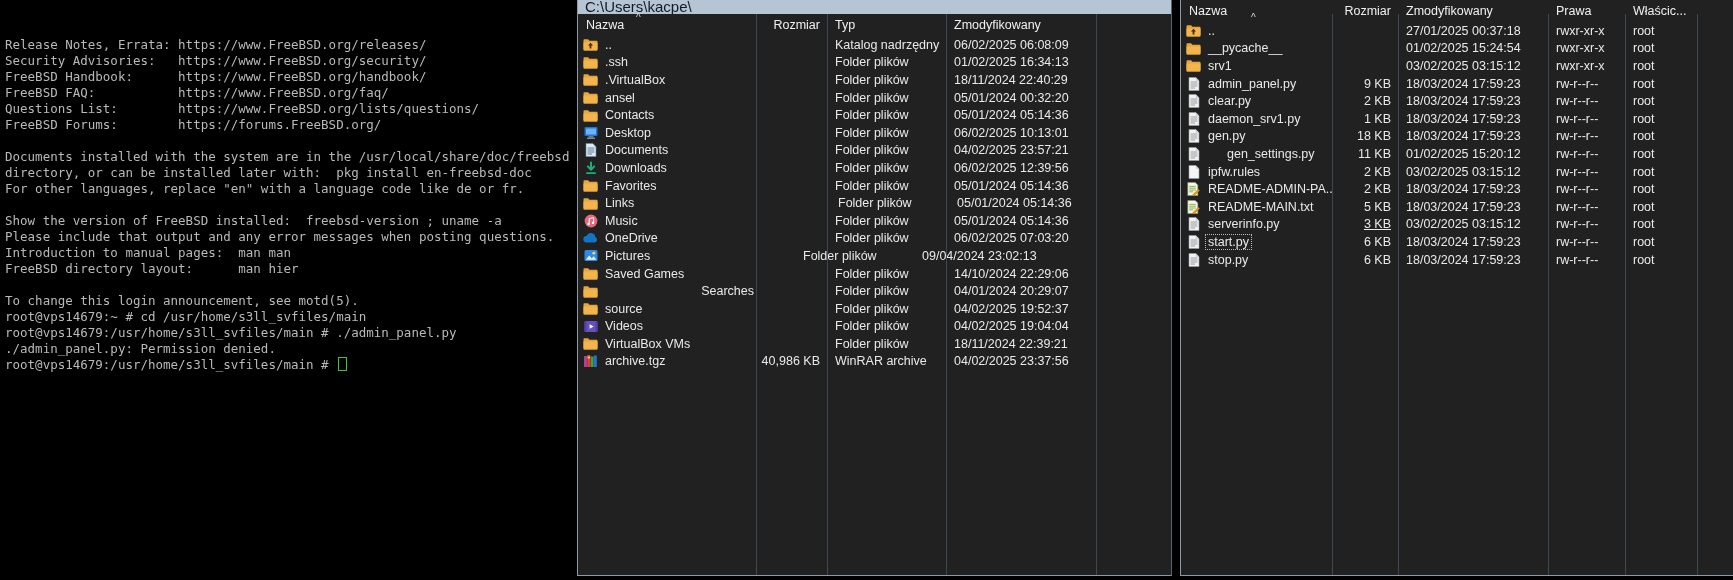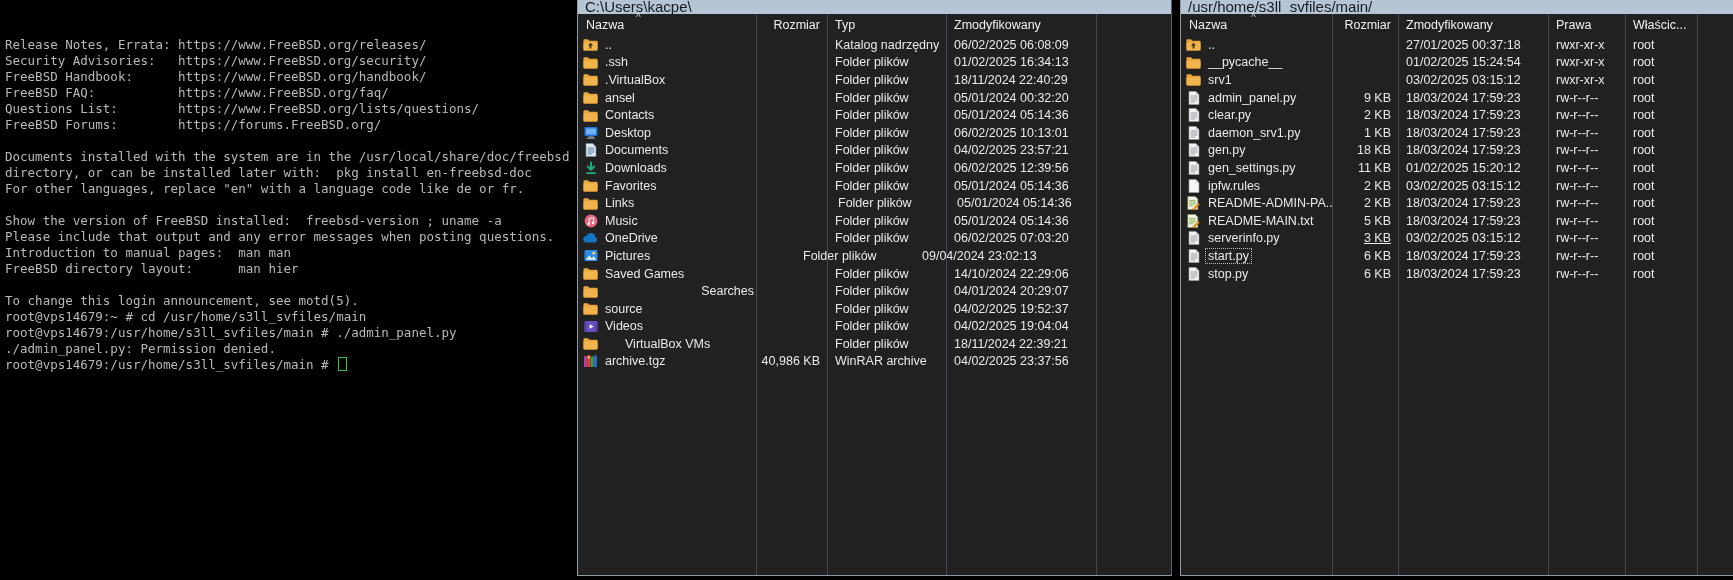--- a/index.html
+++ b/index.html
@@ -297,21 +297,21 @@
                 <path d="M5.6 4.2 9.6 6.5 5.6 8.8z" fill="#fff"></path>
               </svg>
             </span>
             <span class="fname">Videos</span>
           </div>
           <div class="cell r" style="width: 71px;"></div>
           <div class="cell" style="width: 119px;">Folder plików</div>
           <div class="cell" style="width: 150px;">04/02/2025 19:04:04</div>
         </div>
         <div class="frow">
-          <div class="cell namec" style="width: 179px; gap: 20px;">
+          <div class="cell namec" style="width: 179px;">
             <span class="fic">
               <svg width="15" height="13" viewBox="0 0 15 13">
                 <path d="M.5 2.2c0-.6.4-1 1-1h3.6l1.3 1.6h7.1c.6 0 1 .4 1 1v8c0 .6-.4 1-1 1H1.5c-.6 0-1-.4-1-1z" fill="#e9a43c"></path>
                 <path d="M.5 4.6h14v6.2c0 .6-.4 1-1 1H1.5c-.6 0-1-.4-1-1z" fill="#f2b54d"></path>
               </svg>
             </span>
             <span class="fname">VirtualBox VMs</span>
           </div>
           <div class="cell r" style="width: 71px;"></div>
           <div class="cell" style="width: 119px;">Folder plików</div>
@@ -335,21 +335,20 @@
           <div class="cell" style="width: 150px;">04/02/2025 23:37:56</div>
         </div>
       </div>
   <div class="vsep" style="left: 178px;"></div>
       <div class="vsep" style="left: 249px;"></div>
       <div class="vsep" style="left: 368px;"></div>
       <div class="vsep" style="left: 518px;"></div>
     </div>
 
   <div class="panel right">
-    <div class="pathbar">/usr/home/s3ll_svfiles/main/</div>
     <div class="hdr">
         <div class="hcell" style="width: 152px;">Nazwa</div>
         <div class="hcell r" style="width: 66px;">Rozmiar</div>
         <div class="hcell" style="width: 150px;">Zmodyfikowany</div>
         <div class="hcell" style="width: 77px;">Prawa</div>
         <div class="hcell" style="width: 72px;">Właścic...</div>
       </div>
     <div class="sortcaret" style="left:70px">^</div>
     <div class="rows">
         <div class="frow">
@@ -464,21 +463,21 @@
               </svg>
             </span>
             <span class="fname">gen.py</span>
           </div>
           <div class="cell r" style="width: 66px;">18 KB</div>
           <div class="cell" style="width: 150px;">18/03/2024 17:59:23</div>
           <div class="cell" style="width: 77px;">rw-r--r--</div>
           <div class="cell" style="width: 72px;">root</div>
         </div>
         <div class="frow">
-          <div class="cell namec" style="width: 152px;">
+          <div class="cell namec" style="width: 152px; gap: 19px;">
             <span class="fic">
               <svg width="12" height="14" viewBox="0 0 12 14">
                 <path d="M1 .5h6.8L11 3.7V13.5H1z" fill="#f2f2f2" stroke="#9aa0a6" stroke-width=".6"></path>
                 <path d="M7.8.5 11 3.7H7.8z" fill="#c9ced4"></path>
                 <g stroke="#7d8690" stroke-width=".8">
                   <path d="M2.6 5h6.8M2.6 7h6.8M2.6 9h6.8M2.6 11h4.5" fill="none"></path>
                 </g>
               </svg>
             </span>
             <span class="fname">gen_settings.py</span>

